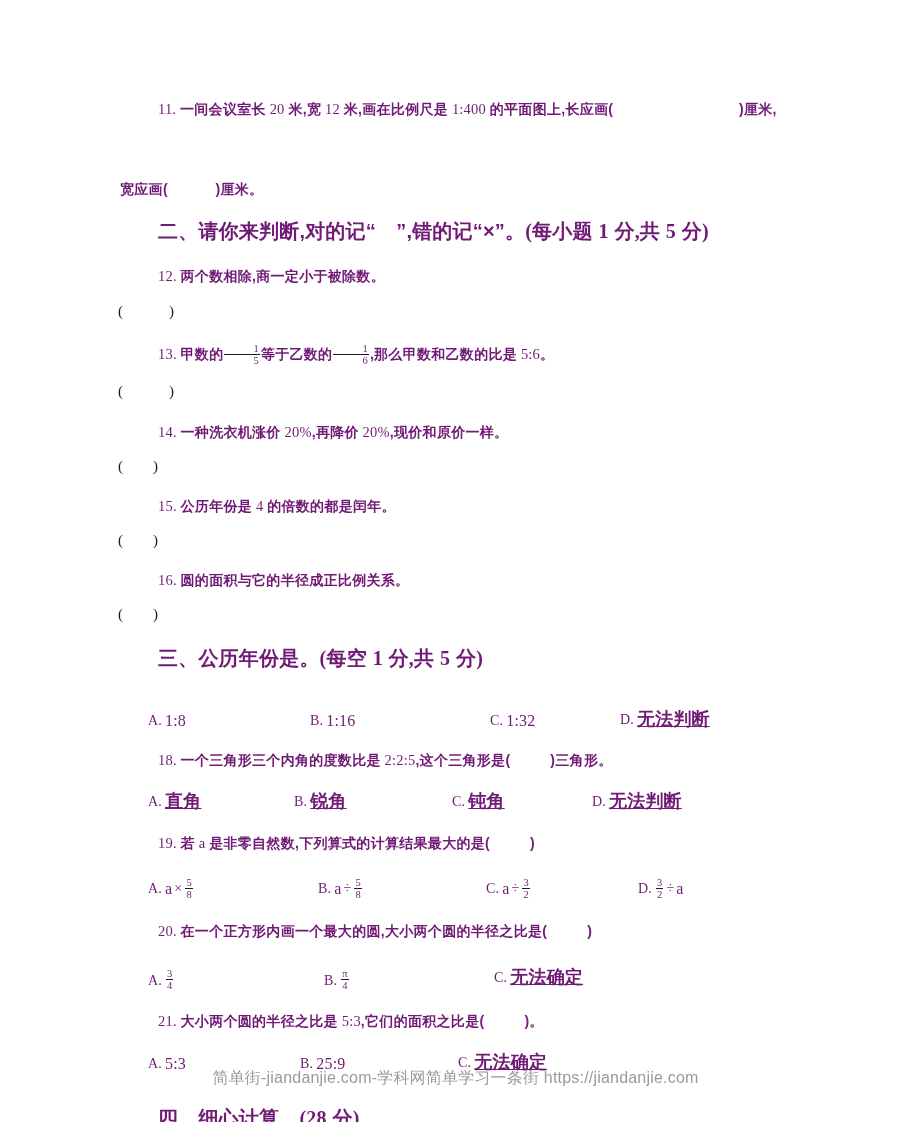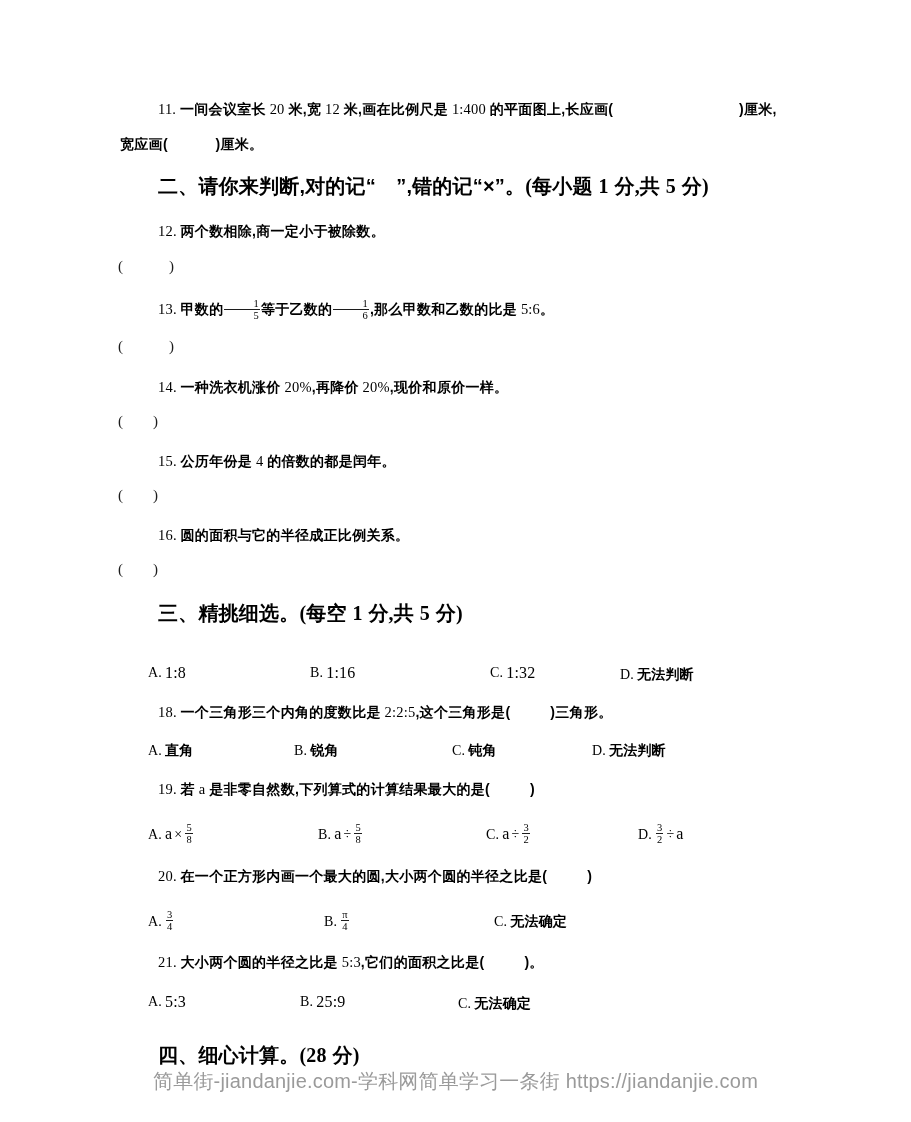--- a/index.html
+++ b/index.html
@@ -27,30 +27,31 @@
     left: 130px;
     top: 98px;
     width: 650px;
   }
 
   
   .line {
     font-size: 14.5px;
     line-height: 1.55;
     letter-spacing: 0.2px;
-    color: #000000;
+    color: #701a75;
     white-space: normal;
   }
   .q-line {
     text-indent: 28px;
     margin-bottom: 0;
   }
   .cont-line {
     text-indent: 0;
     margin-left: -10px;
+    margin-top: 45px;
   }
   .section-head {
     text-indent: 28px;
     font-weight: bold;
     font-size: 20px;
     font-family: "Liberation Sans", "DejaVu Sans", sans-serif;
   }
   .section-head .score {
     font-weight: bold;
     font-family: "Liberation Serif", "DejaVu Serif", serif;
@@ -110,21 +111,22 @@
     font-size: 14px;
     margin-right: 3px;
   }
   .opt .val {
     font-family: "Liberation Serif", "DejaVu Serif", serif;
     font-size: 16px;
   }
   .opt .val.cjkv {
     font-family: "Liberation Sans", "DejaVu Sans", sans-serif;
     font-weight: 600;
-    font-size: 14px;
+    font-size: 18px;
+    text-decoration: underline;
   }
 
   
   .frac {
     display: inline-flex;
     flex-direction: column;
     align-items: center;
     justify-content: center;
     vertical-align: middle;
     font-family: "Liberation Serif", "DejaVu Serif", serif;
@@ -140,21 +142,21 @@
   .op { margin: 0 2px; font-family: "Liberation Serif", "DejaVu Serif", serif; }
 
   
   .footer {
     position: absolute;
     left: 0;
     top: 1068px;
     width: 911px;
     text-align: center;
     font-family: "Liberation Sans", "DejaVu Sans", sans-serif;
-    font-size: 20px;
+    font-size: 16px;
     color: #9a9a9a;
     letter-spacing: 0.2px;
   }
 </style>
 </head>
 <body>
 
 <div class="page">
   <div class="content">
 
@@ -245,21 +247,21 @@
       <span class="cjk">圆的面积与它的半径成正比例关系。</span>
     </div>
     <div class="sp-12"></div>
     <div class="line paren-row">
       <span>(</span><span class="gap-narrow"></span><span>)</span>
     </div>
 
     <div class="sp-16"></div>
 
     <div class="line section-head">
-      <span>三、</span><span>精挑细选。</span><span class="score">(每空</span>&nbsp;<span class="score">1</span>&nbsp;<span class="score">分,共</span>&nbsp;<span class="score">5</span>&nbsp;<span class="score">分)</span>
+      <span>三、</span><span>公历年份是。</span><span class="score">(每空</span>&nbsp;<span class="score">1</span>&nbsp;<span class="score">分,共</span>&nbsp;<span class="score">5</span>&nbsp;<span class="score">分)</span>
     </div>
 
     <div class="sp-16"></div>
 
     <div class="sp-16"></div>
     <div class="line opts">
       <span class="opt" style="width:162px">
           <span class="lbl">A.</span>
           <span class="val">1:8</span>
         </span>

